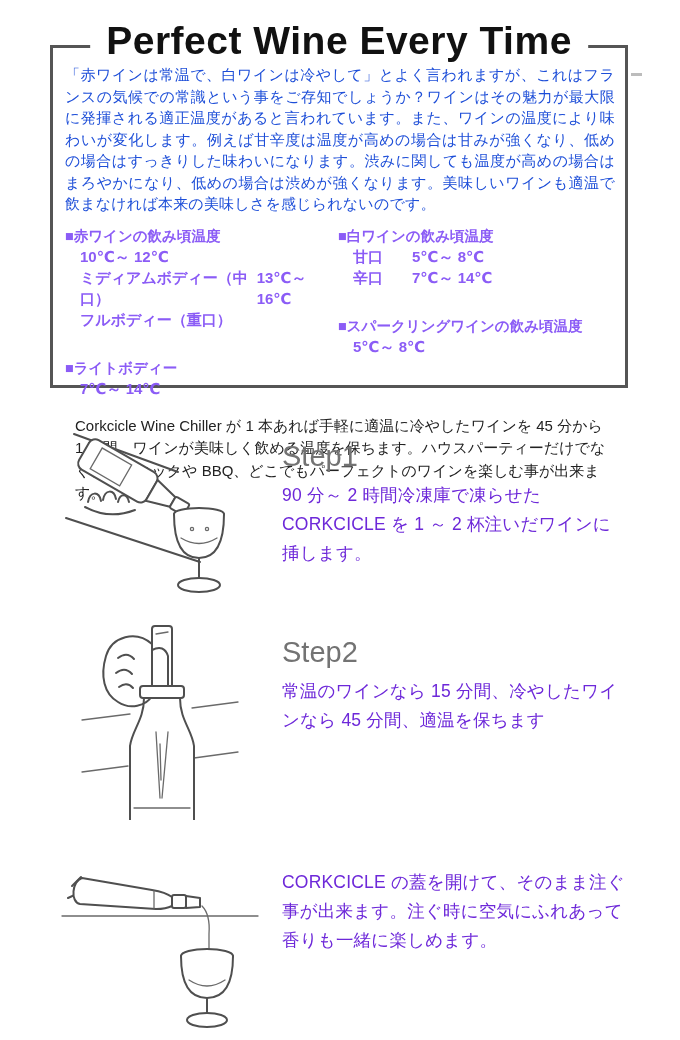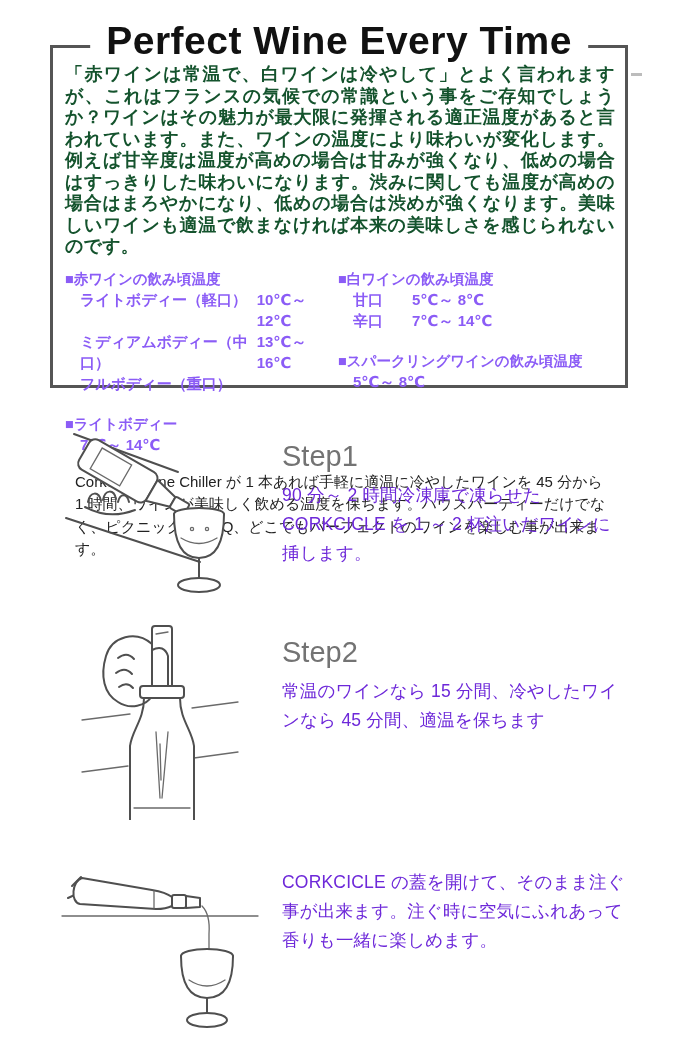--- a/index.html
+++ b/index.html
@@ -14,33 +14,33 @@
   }
   .box-title {
     position: absolute; top: -28px; left: 50%; transform: translateX(-50%);
     background: #ffffff; padding: 0 16px; white-space: nowrap;
     font-size: 39px; font-weight: 700; letter-spacing: 0.5px; color: #111; line-height: 1.1; text-align: center;
   }
   .title-dash {
     position: absolute; right: -17px; top: 25px; width: 11px; height: 3px; background: #bcbcbc;
   }
   .intro {
-    font-size: 18px; line-height: 21.5px; font-weight: 700; letter-spacing: 0.2px;
-    text-align: justify; color: #14532d;
+    font-size: 15px; line-height: 21.5px; font-weight: 400; letter-spacing: 0.2px;
+    text-align: justify; color: #1d4ed8;
   }
   .temp-grid { display: flex; margin-top: 11px; font-weight: 600; color: #8b5cf6; justify-content: flex-end; }
   .temp-col-left  { width: 276px; }
   .temp-col-right { width: 280px; }
   .temp-heading { font-size: 14.5px; line-height: 20px; }
   .temp-rows { padding-left: 15px; }
   .temp-row { display: flex; font-size: 15px; line-height: 21px; }
   .temp-row .label-red   { width: 193px; }
   .temp-row .label-white { width: 59px; }
   .temp-single { padding-left: 15px; font-size: 15px; line-height: 21px; }
-  .mt { margin-top: 20px; }
+  .mt { margin-top: 28px; }
   .outro {
     margin-top: 16px; padding-left: 10px; padding-right: 4px;
     font-size: 15px; line-height: 22.5px; font-weight: 400; color: #222;
   }
 
   
   .steps { position: absolute; left: 56px; top: 424px; width: 580px; }
   .step-row { display: flex; align-items: flex-start; }
   .step-row.s1 { margin-bottom: 22px; }
   .step-row.s2 { margin-bottom: 34px; }
@@ -62,21 +62,20 @@
     <div class="title-dash"></div>
 
     <p class="intro">「赤ワインは常温で、白ワインは冷やして」とよく言われますが、これはフランスの気候での常識という事をご存知でしょうか？ワインはその魅力が最大限に発揮される適正温度があると言われています。また、ワインの温度により味わいが変化します。例えば甘辛度は温度が高めの場合は甘みが強くなり、低めの場合はすっきりした味わいになります。渋みに関しても温度が高めの場合はまろやかになり、低めの場合は渋めが強くなります。美味しいワインも適温で飲まなければ本来の美味しさを感じられないのです。</p>
 
     <div class="temp-grid">
       <div class="temp-col-left">
         <div>
           <div class="temp-heading">■赤ワインの飲み頃温度</div>
           <div class="temp-rows">
             <div class="temp-row">
-              <span class="label-red">ライトボディー（軽口）</span>
               <span>10℃～ 12℃</span>
             </div>
             <div class="temp-row">
               <span class="label-red">ミディアムボディー（中口）</span>
               <span>13℃～ 16℃</span>
             </div>
             <div class="temp-row">
               <span class="label-red">フルボディー（重口）</span>
             </div>
           </div>

